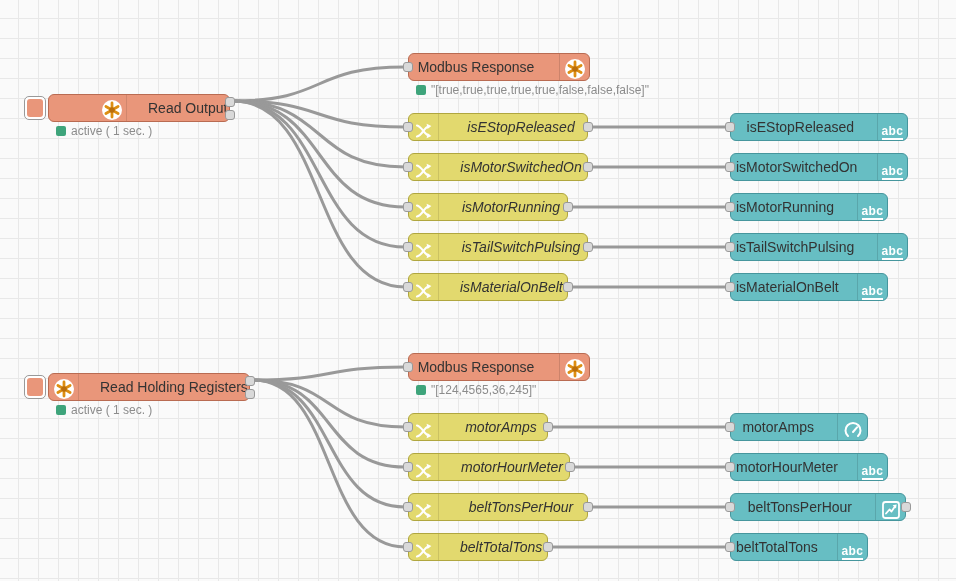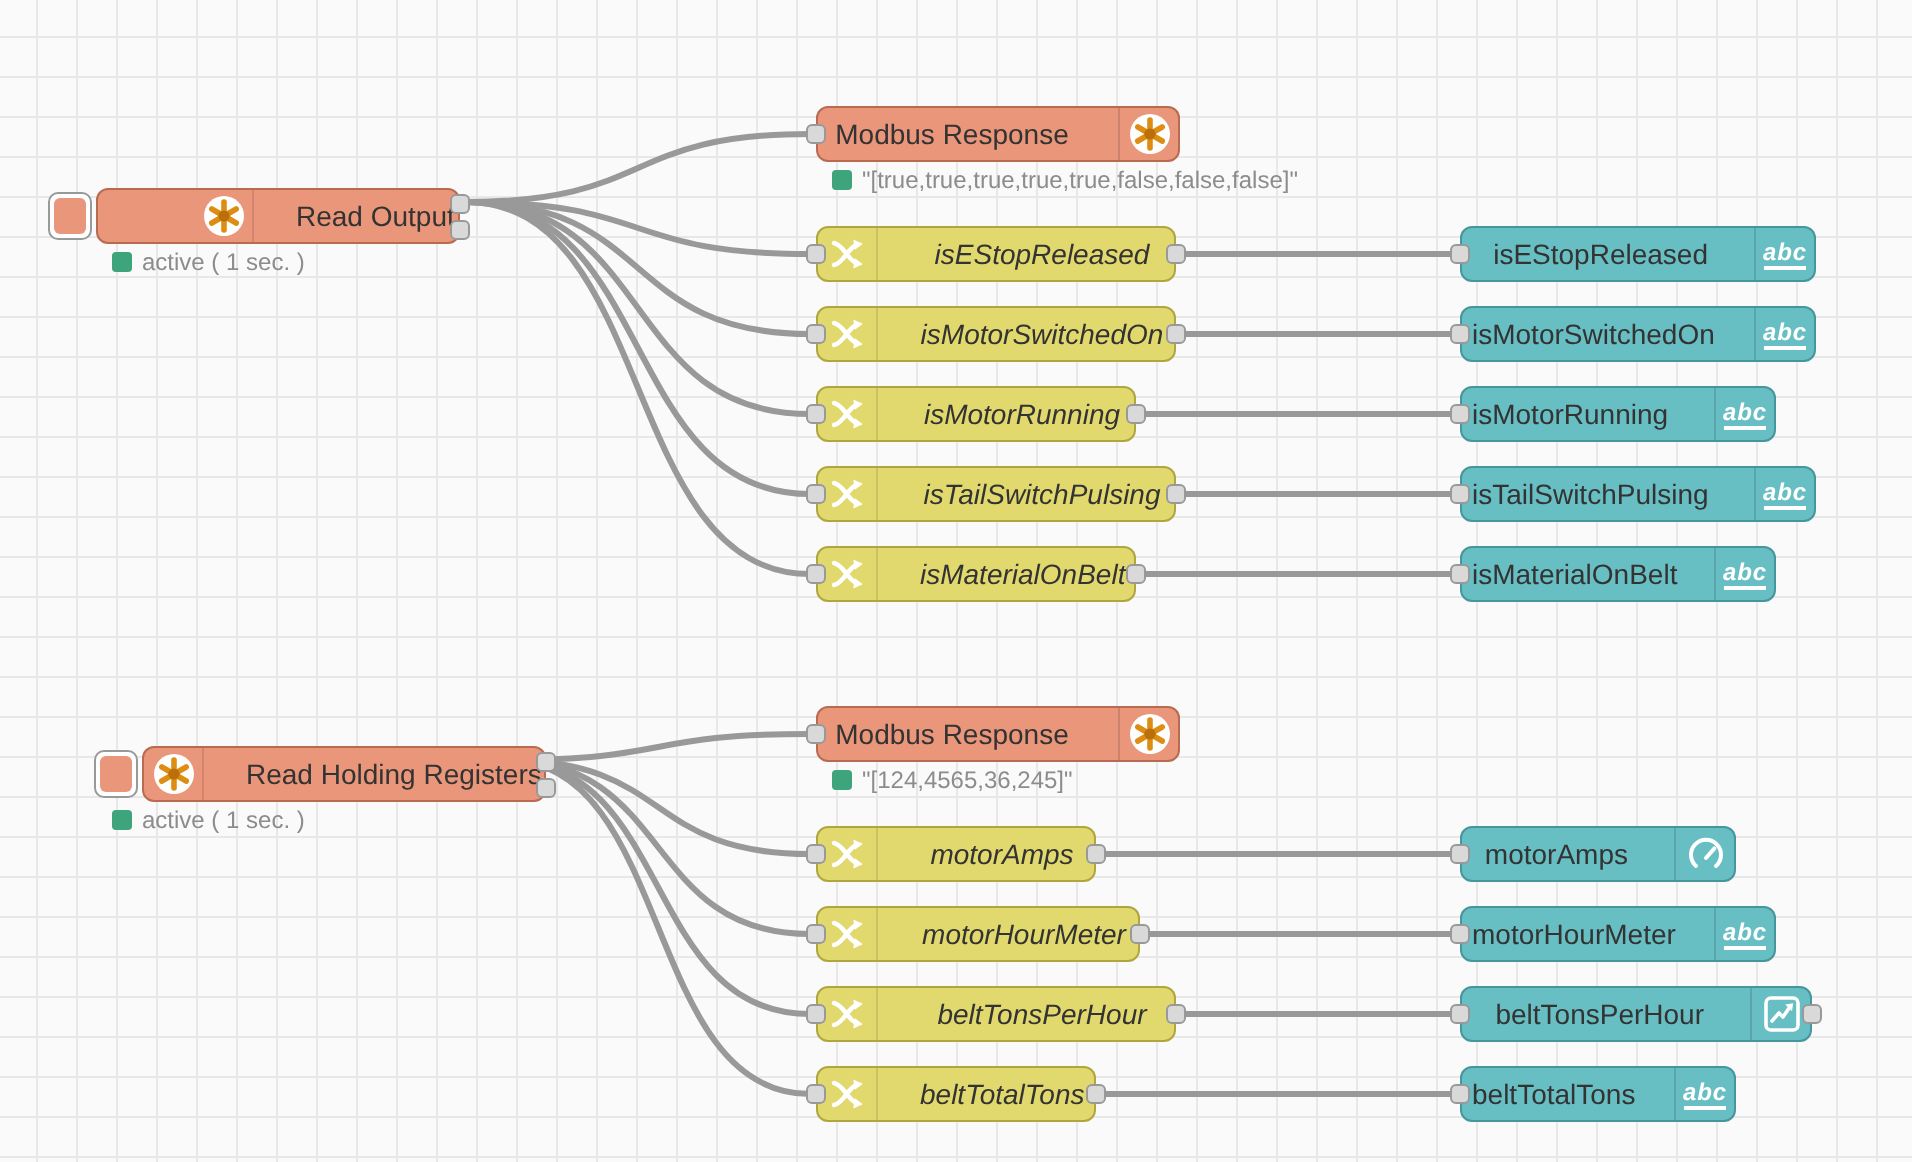--- a/index.html
+++ b/index.html
@@ -16,23 +16,22 @@
   #wires{position:absolute;left:0;top:0;}
   .wire{fill:none;stroke:#999;stroke-width:3px;stroke-linecap:round;}
   .node{
     position:absolute;border-radius:6px;display:flex;align-items:center;
     box-sizing:border-box;cursor:pointer;gap:16px;
   }
   .node.salmon{background:#E9967A;border:1px solid #B96B52;}
   .node.yellow{background:#E2D96E;border:1px solid #B0A63F;}
   .node.teal{background:#67BEC3;border:1px solid #46969D;}
   .icon-area{
-    height:100%;flex:0 0 30px;display:flex;align-items:center;justify-content:center;
+    height:100%;flex:0 0 30px;display:flex;align-items:flex-end;justify-content:center;
     box-sizing:border-box;
-    font-style:italic;
   }
   .icon-area.divl{border-left:1px solid rgba(0,0,0,0.12);}
   .icon-area.divr{border-right:1px solid rgba(0,0,0,0.10);}
   .node-label{
     flex:1;font-size:14px;color:#333;text-align:center;white-space:nowrap;
     overflow:hidden;padding:0 5px;
   }
   .node-label.italic{font-style:italic;}
   .node.teal .node-label{text-align:right;padding-right:7px;}
   .port{
@@ -236,21 +235,21 @@
       </div>
       <div class="port input"></div>
     </div>
     <div class="node teal" style="left: 730px; top: 273px; width: 158px; height: 28px;">
       <span class="node-label">isMaterialOnBelt</span>
       <div class="icon-area divl">
         <span class="abc">abc</span>
       </div>
       <div class="port input"></div>
     </div>
-    <div class="node salmon" style="left: 48px; top: 373px; width: 202px; height: 28px; margin-left: 23px;">
+    <div class="node salmon" style="left: 48px; top: 373px; width: 202px; height: 28px;">
       <div class="node-button">
         <div class="node-button-inner"></div>
       </div>
       <div class="icon-area divr">
         <svg width="22" height="22" viewBox="0 0 22 22">
           <circle cx="11" cy="11" r="10" fill="#fff"></circle>
           <g stroke="#DD8E12" stroke-width="2.8" stroke-linecap="round">
             <path d="M11 11 L17.1 14.5"></path>
             <path d="M11 11 L11 18"></path>
             <path d="M11 11 L4.9 14.5"></path>

